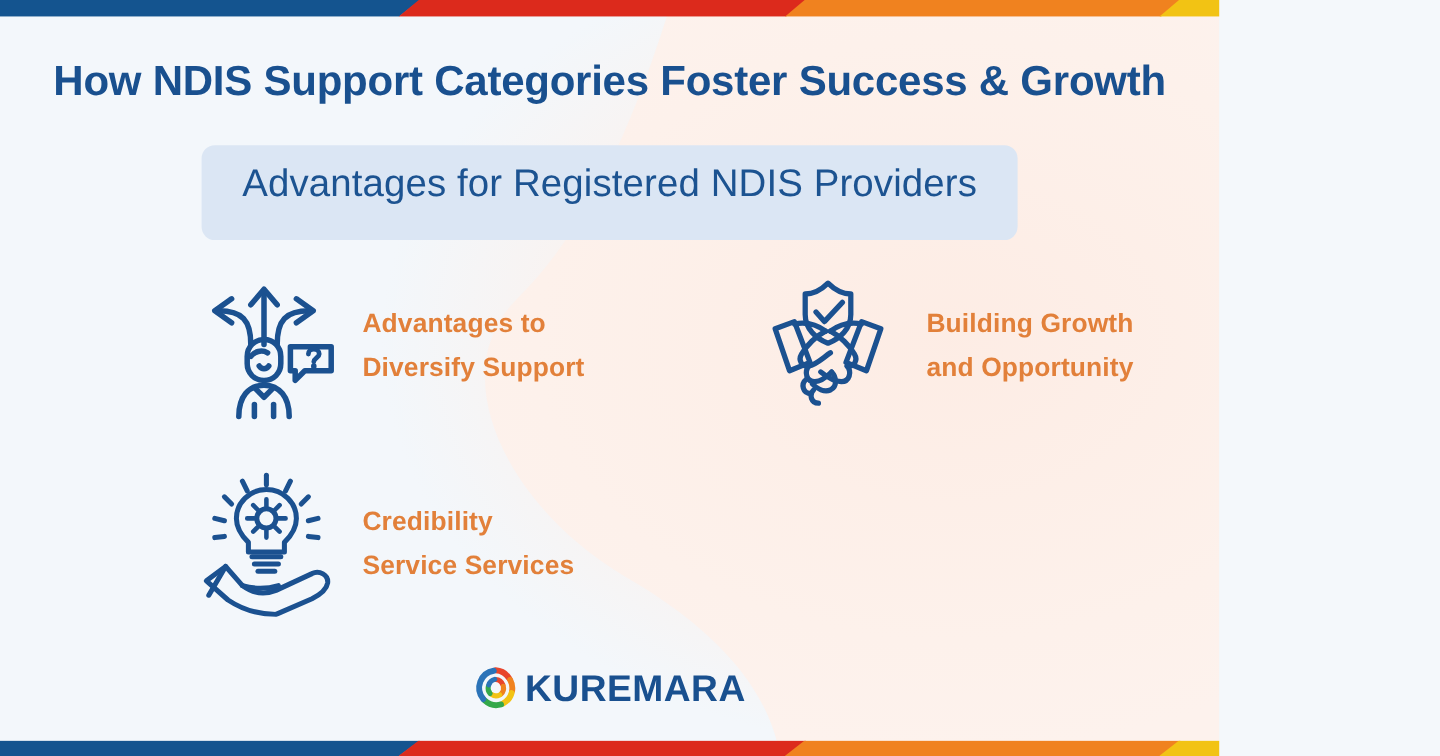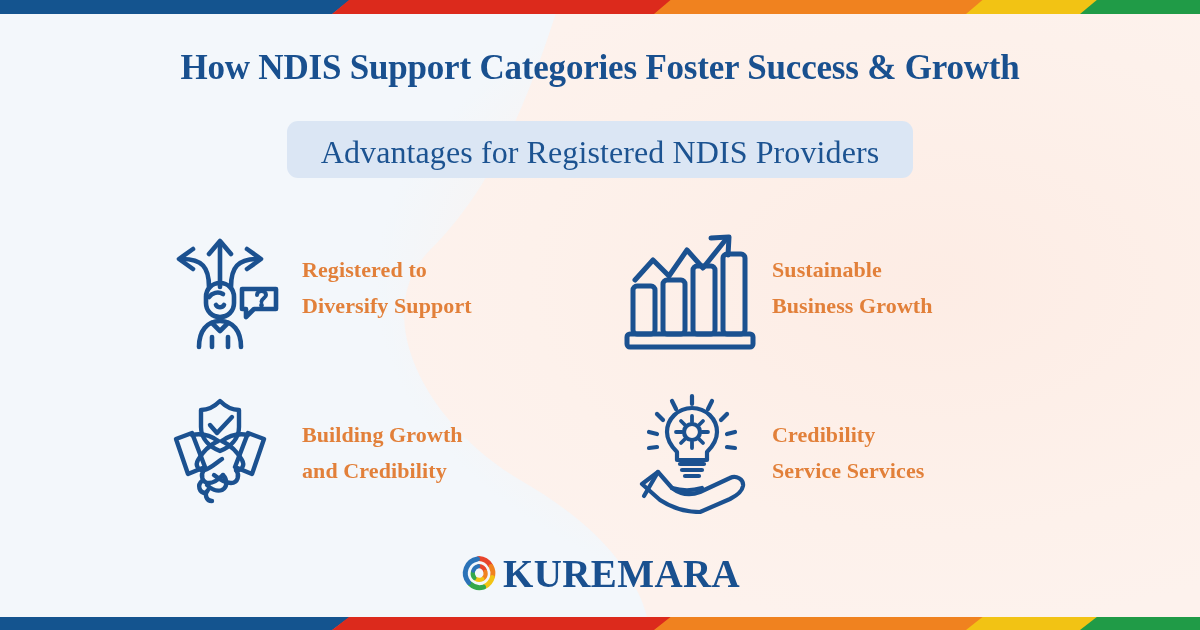--- a/index.html
+++ b/index.html
@@ -5,24 +5,23 @@
   * { margin:0; padding:0; box-sizing:border-box; }
   html,body { width:1200px; height:630px; }
   body {
     font-family: "Liberation Sans", sans-serif;
     background:#f4f8fb;
     overflow:hidden;
     position:relative;
   }
   #canvas {
     position:relative;
-    width:1200px; height:630px;
+    width:1016px; height:630px;
     overflow:hidden;
     background:#f4f8fb;
-    font-family:Liberation Serif, serif;
   }
 
   
   .bg-layer { position:absolute; inset:0; }
   .bg-cool  { background:#f3f7fb; }
   .bg-warm  {
     background:#fdf1ec;
     -webkit-clip-path: path("M 1200 0 L 560 0 C 520 130 480 200 430 250 C 370 310 420 420 520 480 C 590 520 640 570 650 630 L 1200 630 Z");
     clip-path: path("M 1200 0 L 560 0 C 520 130 480 200 430 250 C 370 310 420 420 520 480 C 590 520 640 570 650 630 L 1200 630 Z");
     opacity:.95;
@@ -45,21 +44,21 @@
     font-weight:700;
     color:#19508f;
     letter-spacing:-.2px;
   }
 
   
   .subtitle-wrap { position:absolute; left:0; right:0; top:121px; display:flex; justify-content:center; }
   .subtitle {
     background:#dbe6f4;
     border-radius:11px;
-    padding:13px 34px 8px;
+    padding:13px 34px 30px;
     font-size:32px; line-height:36px;
     font-weight:400;
     color:#1c5391;
     letter-spacing:.1px;
     white-space:nowrap;
   }
 
   
   .grid {
     position:absolute;
@@ -84,21 +83,21 @@
   }
   .cell .label .l2 { display:block; }
 
   
   .logo {
     position:absolute; left:0; right:0; bottom:38px;
     display:flex; align-items:center; justify-content:center; gap:5px;
   }
   .logo .mark { width:38px; height:38px; display:block; }
   .logo .word {
-    font-size:39px; line-height:33px;
+    font-size:31px; line-height:33px;
     font-weight:700;
     color:#19508f;
     letter-spacing:.4px;
   }
 </style>
 </head>
 <body>
 
 <div id="canvas">
 
@@ -149,45 +148,25 @@
           <path d="M58 98 L66 106 L74 98"></path>
           <path d="M58 112 L58 122"></path>
           <path d="M74 112 L74 122"></path>
 
           <path d="M88 64 L122 64 L122 84 L100 84 L92 92 L92 84 L88 84 Z"></path>
           <path d="M103 70 C103 67.5 105 66 107.5 66 C110 66 112 67.5 112 70 C112 73 107.5 73.5 107.5 76.5" stroke-width="4"></path>
           <path d="M107.5 80 L107.5 80.5" stroke-width="4.6"></path>
         </svg>
       </div>
       <div class="label">
-        <span>Registered to</span>
+        <span>Advantages to</span>
         <span class="l2">Diversify Support</span>
       </div>
     </div>
 
-    <div class="cell">
-      <div class="icon-box">
-        <svg width="134" height="128" viewBox="0 0 134 128" fill="none" stroke="#1b5190" stroke-width="5" stroke-linecap="round" stroke-linejoin="round">
-
-          <path d="M12 56 L30 36 L46 52 L64 26 L80 44 L104 14"></path>
-          <path d="M88 14 L106 13 L105 31"></path>
-
-          <rect x="10" y="62" width="22" height="48" rx="4"></rect>
-          <rect x="40" y="56" width="22" height="54" rx="4"></rect>
-          <rect x="70" y="42" width="22" height="68" rx="4"></rect>
-          <rect x="100" y="30" width="22" height="80" rx="4"></rect>
-
-          <rect x="4" y="110" width="126" height="13" rx="3"></rect>
-        </svg>
-      </div>
-      <div class="label">
-        <span>Sustainable</span>
-        <span class="l2">Business Growth</span>
-      </div>
-    </div>
 
     <div class="cell">
       <div class="icon-box">
         <svg width="136" height="112" viewBox="0 0 136 112" fill="none" stroke="#1b5190" stroke-width="4.4" stroke-linecap="round" stroke-linejoin="round">
 
           <path d="M68 4 C62 10 55 13 49 13 L49 30 C49 42 58 50 68 54 C78 50 87 42 87 30 L87 13 C81 13 74 10 68 4 Z"></path>
 
           <path d="M58 28 L65 36 L80 20"></path>
 
           <path d="M24 42 L40 36 L53 70 L36 77 Z"></path>
@@ -202,21 +181,21 @@
           <path d="M70 44 C78 48 86 56 90 63 C93 68 90 74 84 73"></path>
           <path d="M52 73 C48 78 50 86 57 86 C62 86 67 82 71 78"></path>
           <path d="M50 84 C45 88 47 96 54 96"></path>
           <path d="M56 93 C52 97 54 104 60 104"></path>
           <path d="M84 73 C88 78 86 86 79 86 C73 86 67 82 62 78"></path>
           <path d="M71 78 C75 82 76 90 70 93 C65 95 59 92 55 88"></path>
         </svg>
       </div>
       <div class="label">
         <span>Building Growth</span>
-        <span class="l2">and Credibility</span>
+        <span class="l2">and Opportunity</span>
       </div>
     </div>
 
     <div class="cell">
       <div class="icon-box">
         <svg width="132" height="122" viewBox="0 0 132 122" fill="none" stroke="#1b5190" stroke-width="4.2" stroke-linecap="round" stroke-linejoin="round">
 
           <path d="M68 4 L68 12"></path>
           <path d="M48 9 L52 17"></path>
           <path d="M88 9 L84 17"></path>

